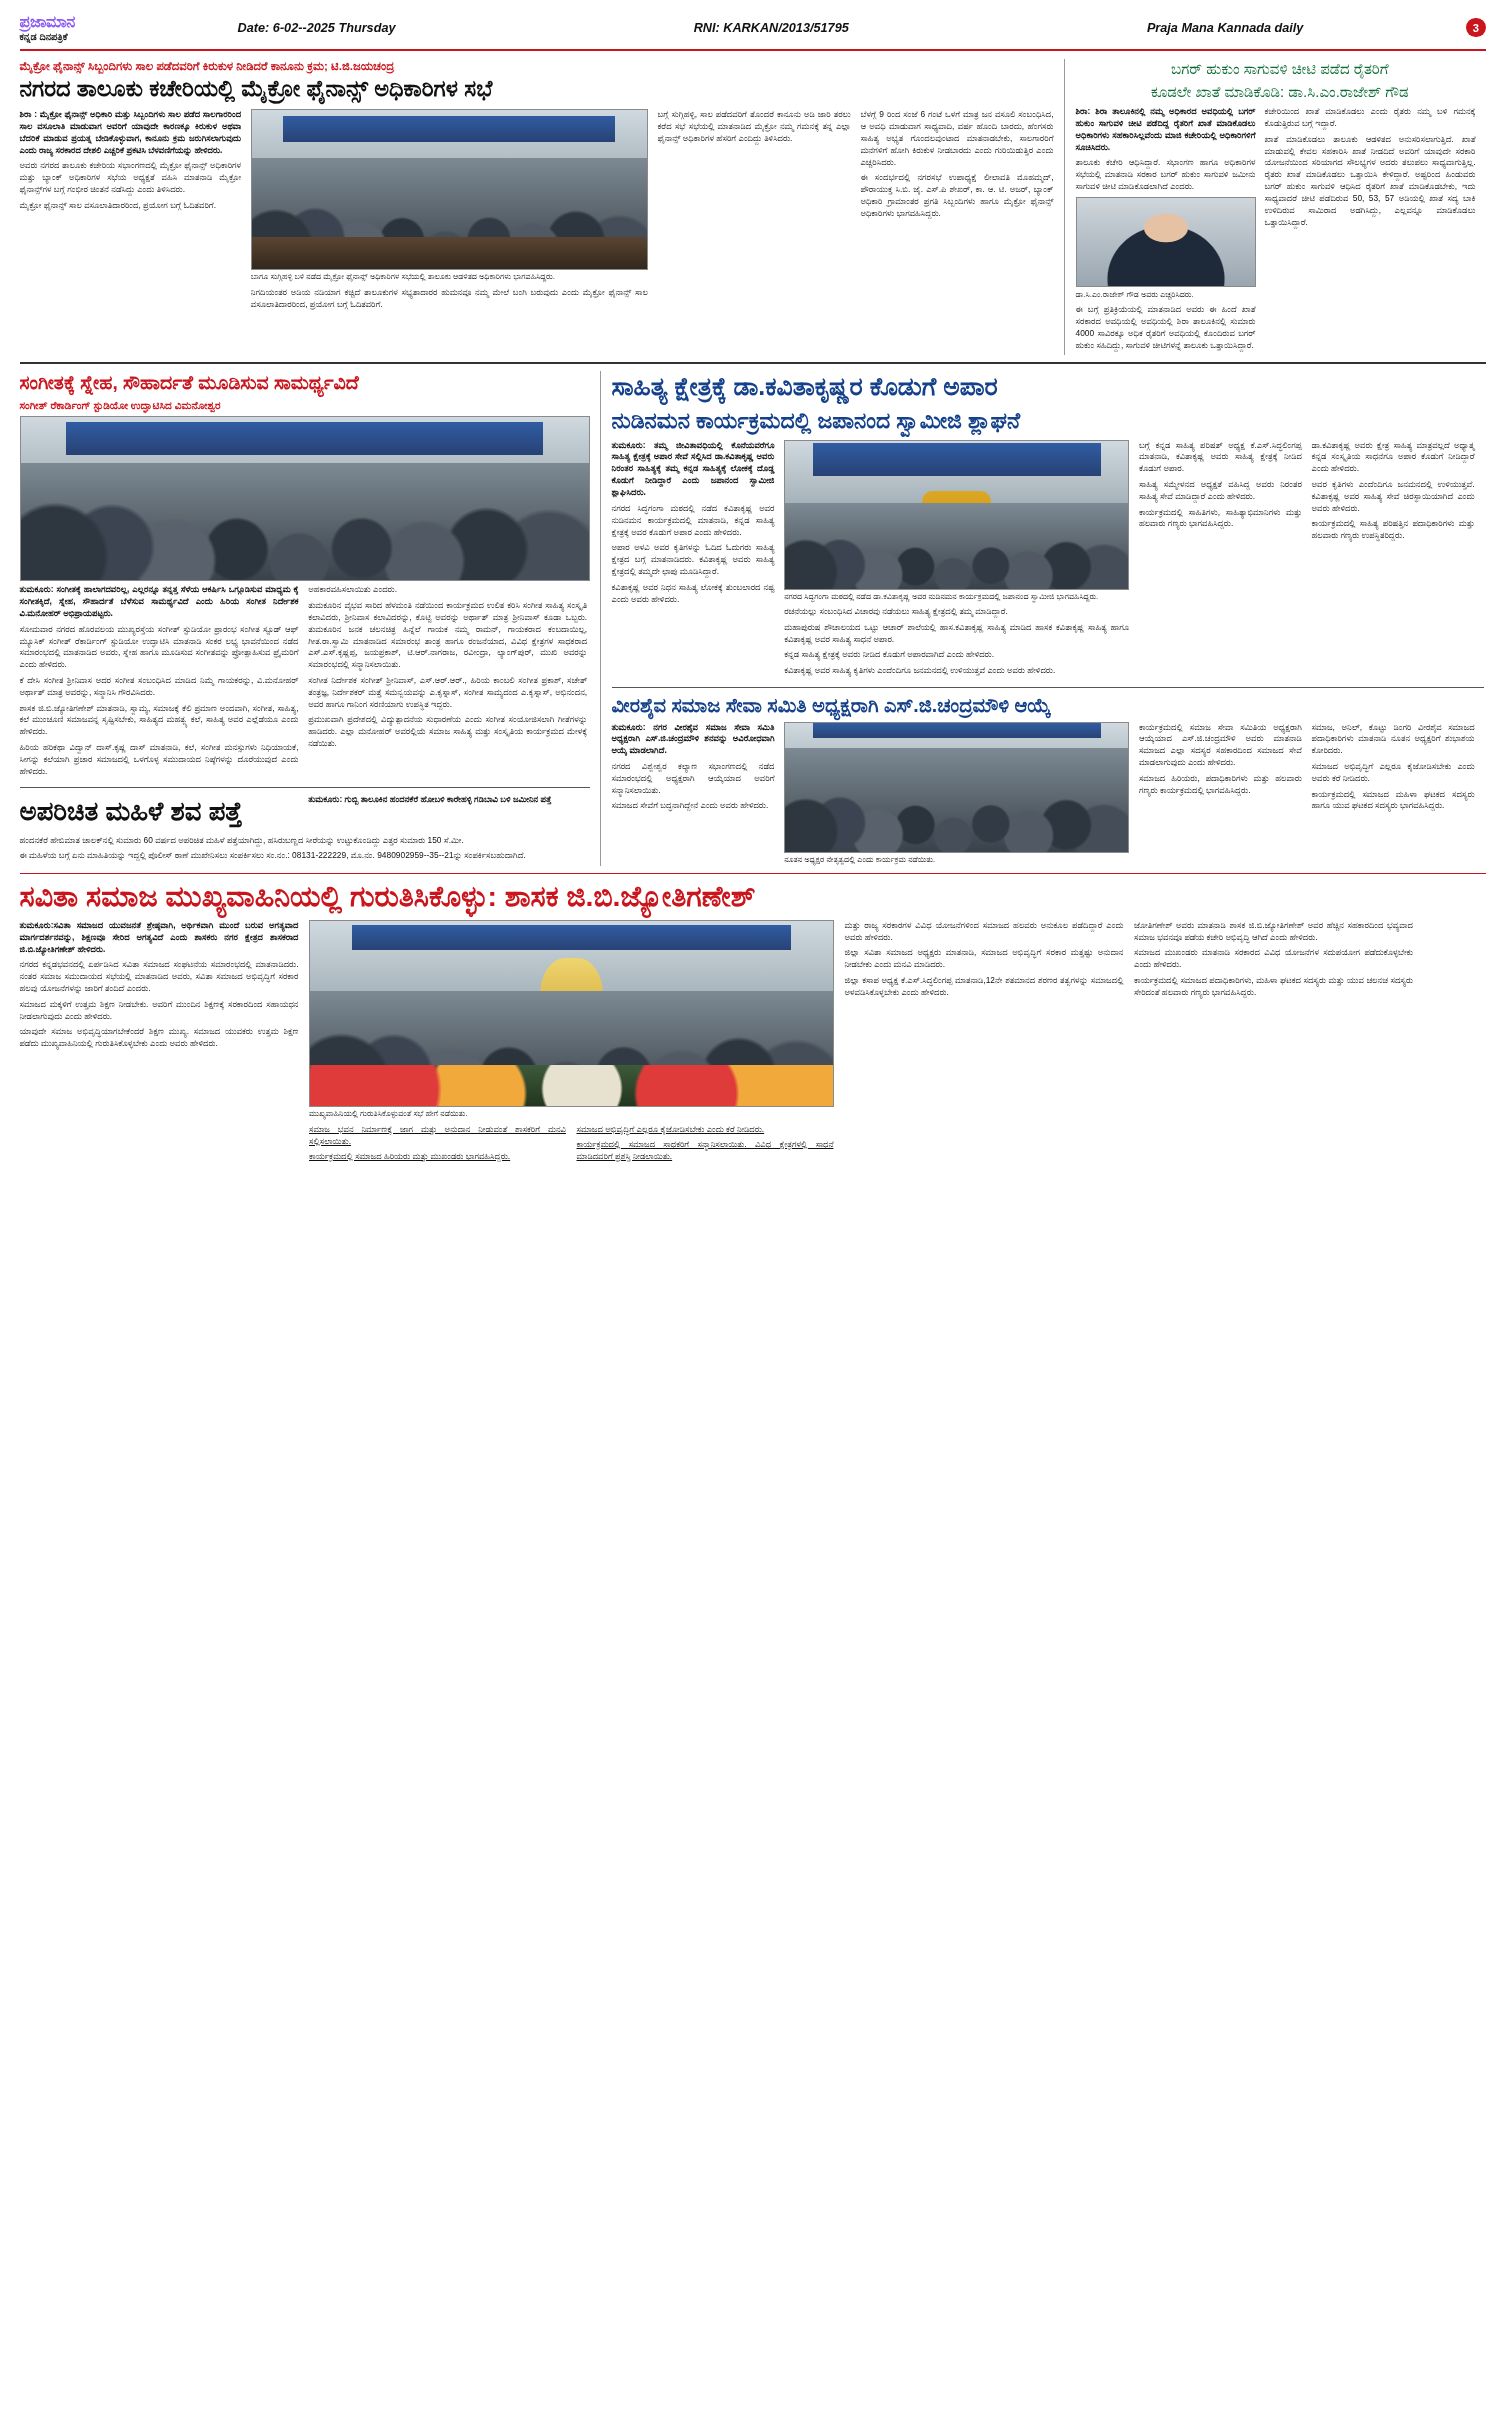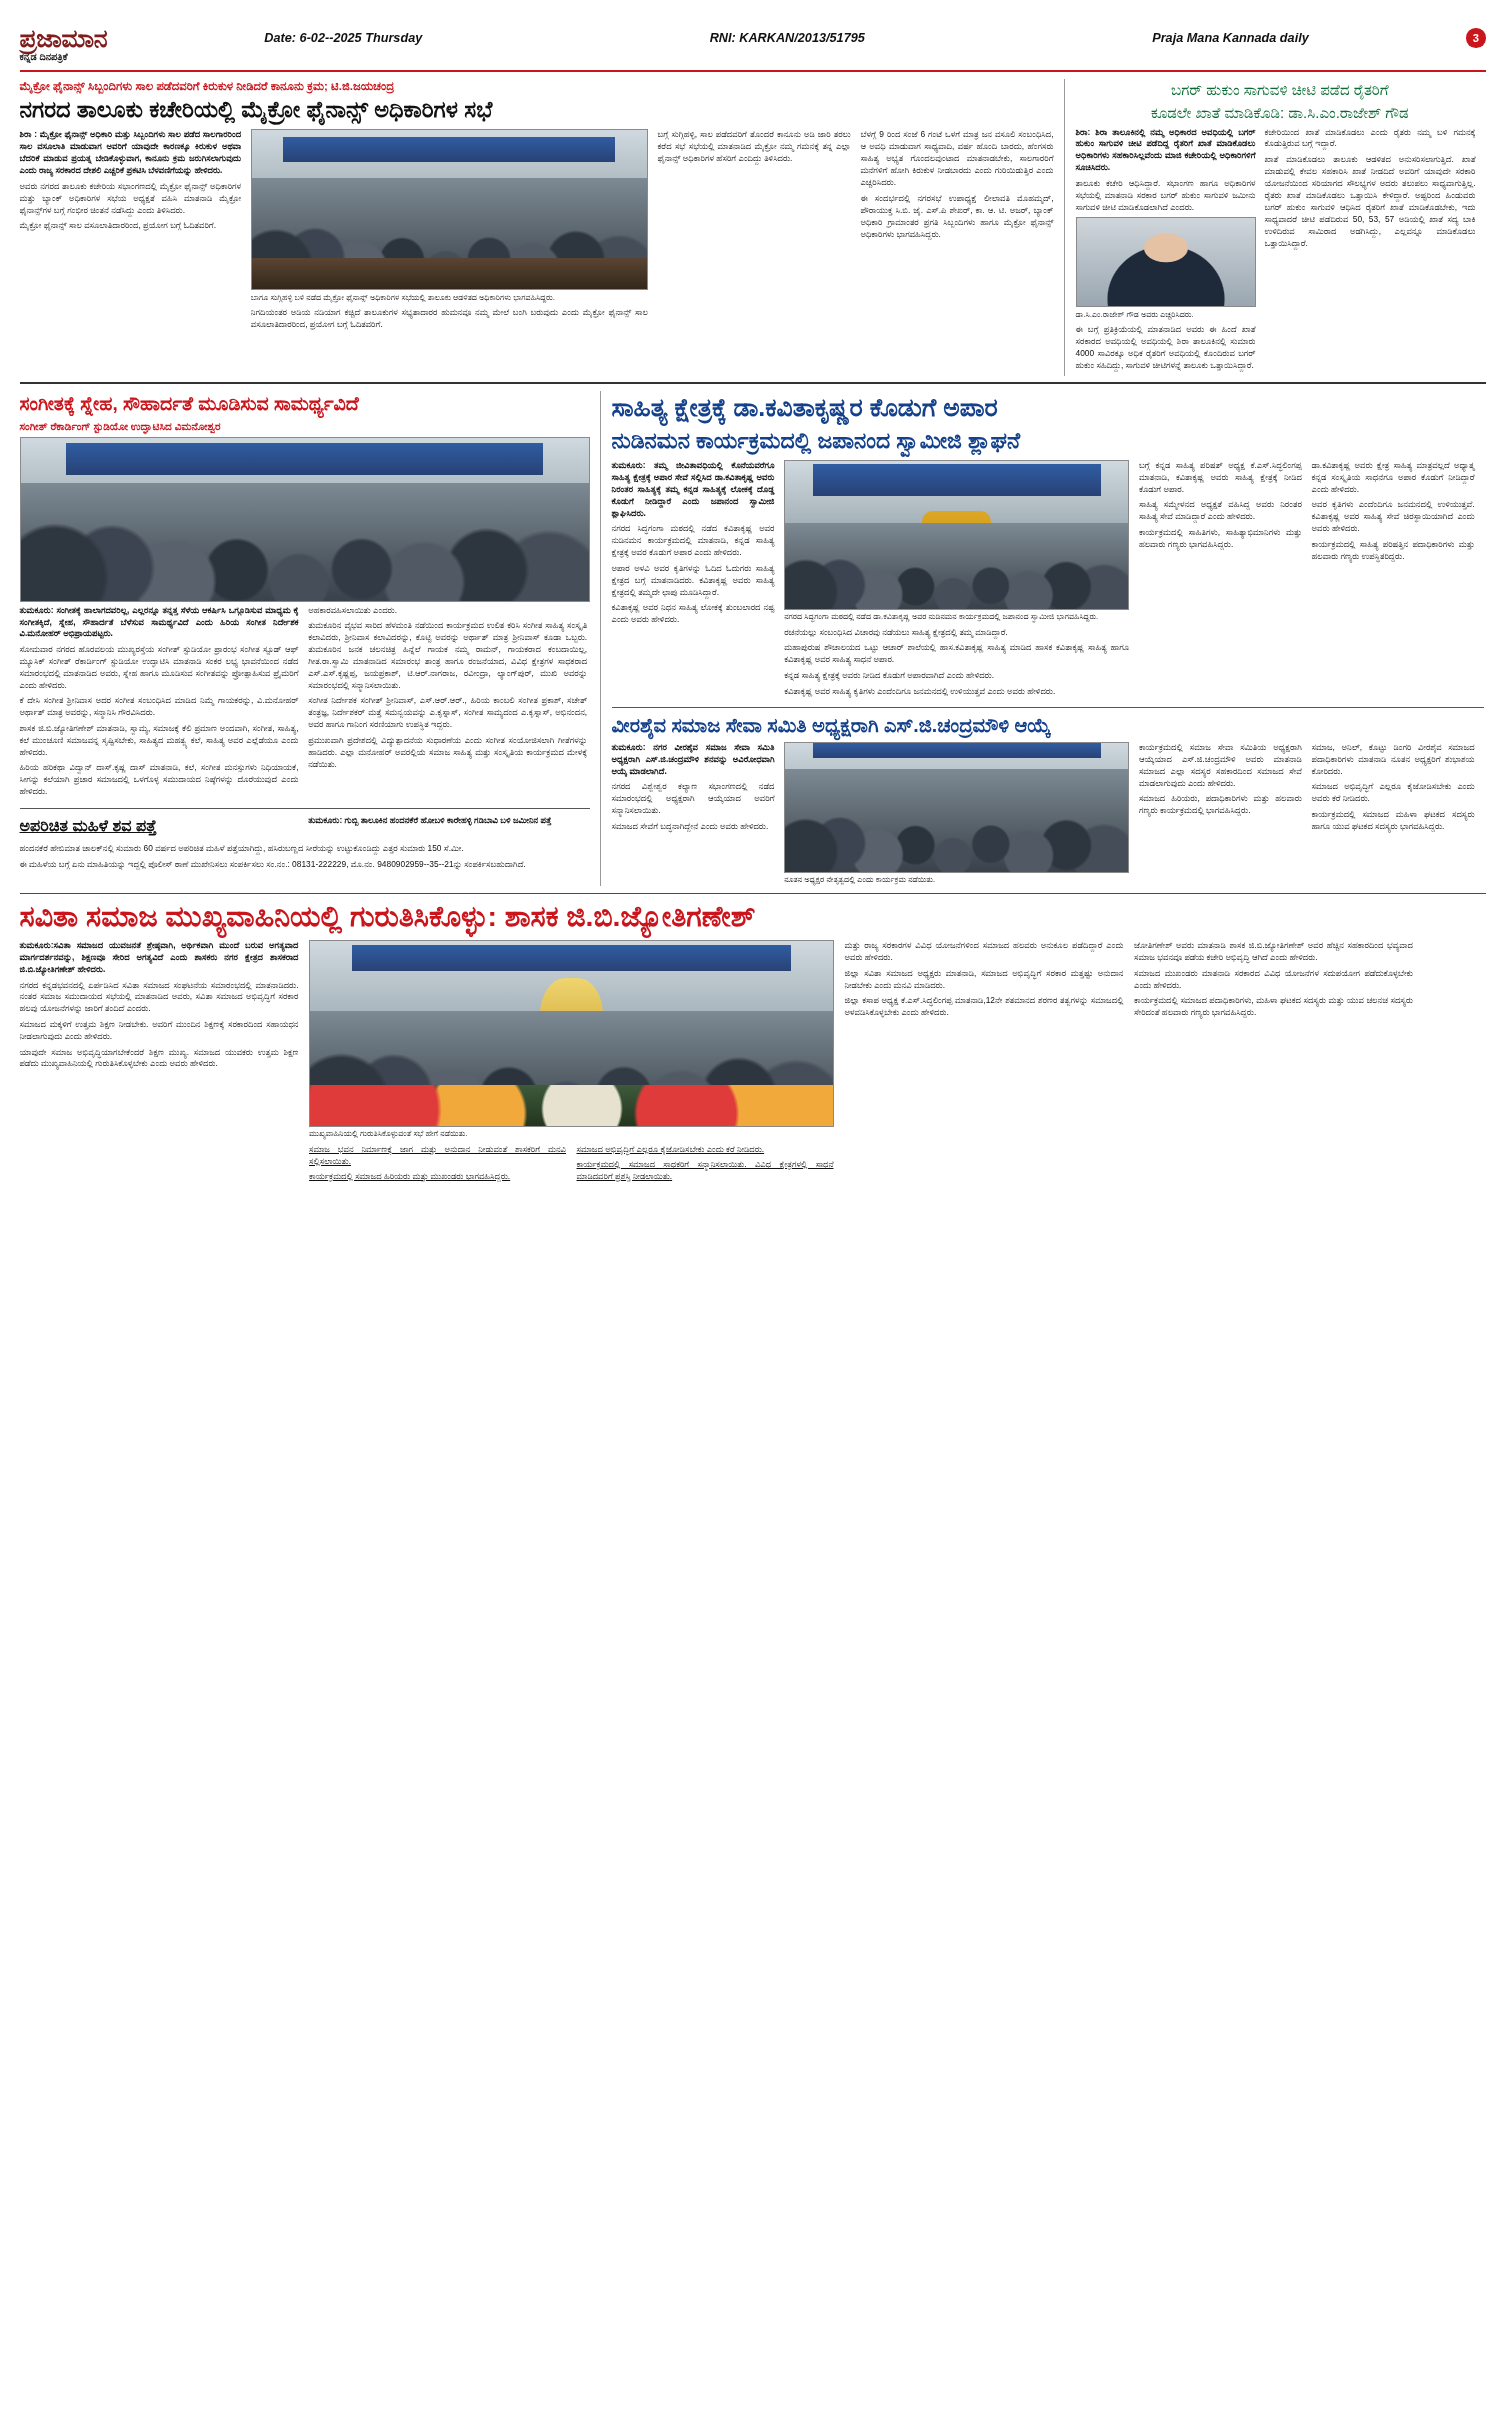--- a/index.html
+++ b/index.html
@@ -23,25 +23,24 @@
   .masthead {
     display: flex;
     align-items: center;
     gap: 13.5px;
     border-bottom: 2.2px solid #c9151b;
     padding-bottom: 7.5px;
     margin-bottom: 7.5px;
   }
   .logo-block { display: flex; flex-direction: column; line-height: 1.05; }
   .logo-main {
-    font-size: 25px;
-    font-weight: bold;
-    color: #7f1d1d;
+    font-size: 16px;
+    font-weight: bold;
+    color: #8b5cf6;
     letter-spacing: -0.4px;
-    margin-top: 11px;
   }
   .logo-sub {
     font-size: 9.7px;
     color: #111;
     font-weight: bold;
     margin-top: 1.5px;
   }
   .mast-mid {
     flex: 1;
     display: flex;
@@ -278,21 +277,21 @@
           <p>ತುಮಕೂರಿನ ವೈಭವ ಸಾರಿದ ಹೆಳಮಂತಿ ನಡೆಯಿಂದ ಕಾರ್ಯಕ್ರಮದ ಉಲಿತ ಕರಿಸಿ ಸಂಗೀತ ಸಾಹಿತ್ಯ ಸಂಸ್ಕೃತಿ ಕಲಾವಿದರು, ಶ್ರೀನಿವಾಸ ಕಲಾವಿದರನ್ನು, ಕೊಟ್ಟಿ ಅವರನ್ನು ಅರ್ಥಾತ್ ಮಾತ್ರ ಶ್ರೀನಿವಾಸ್ ಕೂಡಾ ಒಬ್ಬರು. ತುಮಕೂರಿನ ಜನಕ ಚಲನಚಿತ್ರ ಹಿನ್ನೆಲೆ ಗಾಯಕ ನಮ್ಮ ರಾಮನ್, ಗಾಯಕರಾದ ಕಂಬದಾಯಿಲ್ಲ, ಗೀತ.ರಾ.ಸ್ವಾಮಿ ಮಾತನಾಡಿದ ಸಮಾರಂಭ ತಾಂತ್ರ ಹಾಗೂ ರಂಜನೆಯಾದ, ವಿವಿಧ ಕ್ಷೇತ್ರಗಳ ಸಾಧಕರಾದ ಎಸ್.ಎಸ್.ಕೃಷ್ಣಪ್ಪ, ಜಯಪ್ರಕಾಶ್, ಟಿ.ಆರ್.ನಾಗರಾಜ, ರವೀಂದ್ರಾ, ಲ್ಯಾಂಗ್‌ಪುರ್, ಮುಖಿ ಅವರನ್ನು ಸಮಾರಂಭದಲ್ಲಿ ಸನ್ಮಾನಿಸಲಾಯಿತು.</p>
           <p>ಸಂಗೀತ ನಿರ್ದೇಶಕ ಸಂಗೀತ್ ಶ್ರೀನಿವಾಸ್, ಎಸ್.ಆರ್.ಆರ್., ಹಿರಿಯ ಕಾಂಬಲಿ ಸಂಗೀತ ಪ್ರಕಾಶ್, ಸಚೇತ್ ತಂತ್ರಜ್ಞ, ನಿರ್ದೇಶಕರ್ ಮತ್ತೆ ಸಮನ್ವಯವನ್ನು ಎ.ಕೃಸ್ನಾಸ್, ಸಂಗೀತ ಸಾಮ್ಯದಂದ ಎ.ಕೃಸ್ನಾಸ್, ಅಭಿನಂದನ, ಅವರ ಹಾಗೂ ಗಾನಿಂಗ ಸರಣಿಯಾಗು ಉಪಸ್ಥಿತ ಇದ್ದರು.</p>
           <p>ಪ್ರಮುಖವಾಗಿ ಪ್ರದೇಶದಲ್ಲಿ ವಿದ್ಯುತ್ಪಾದನೆಯ ಸುಧಾರಣೆಯ ಎಂದು ಸಂಗೀತ ಸಂಯೋಜಿಸಲಾಗಿ ಗೀತೆಗಳನ್ನು ಹಾಡಿದರು. ಎಲ್ಲಾ ಮನೋಹರ್ ಅವರಲ್ಲಿಯೆ ಸಮಾಜ ಸಾಹಿತ್ಯ ಮತ್ತು ಸಂಸ್ಕೃತಿಯ ಕಾರ್ಯಕ್ರಮದ ಮೇಳಕ್ಕೆ ನಡೆಯಿತು.</p>
         </div>
       </div>
 
       <div class="rule-thin"></div>
 
       <div class="cols" style="gap:9.7px;">
         <div class="col" style="width:279px;">
-          <div class="headline-lg" style="font-size:16px;text-decoration:underline;">ಅಪರಿಚಿತ ಮಹಿಳೆ ಶವ ಪತ್ತೆ</div>
+          <div class="headline-lg" style="font-size:26px;">ಅಪರಿಚಿತ ಮಹಿಳೆ ಶವ ಪತ್ತೆ</div>
         </div>
         <div class="col kn" style="width:279px;">
           <p class="lead">ತುಮಕೂರು: ಗುಬ್ಬಿ ತಾಲೂಕಿನ ಹಂದನಕೆರೆ ಹೋಬಳಿ ಕಾರೇಹಳ್ಳಿ ಗಡಿಬಾವಿ ಬಳಿ ಜಮೀನಿನ ಪತ್ತೆ</p>
         </div>
       </div>
       <div class="kn" style="margin-top:3px;">
         <p>ಹಂದನಕೆರೆ ಹೇಬಿಮಾತ ಚಾಲಕ್‌ನಲ್ಲಿ ಸುಮಾರು 60 ವರ್ಷದ ಅಪರಿಚಿತ ಮಹಿಳೆ ಪತ್ತೆಯಾಗಿದ್ದು, ಹಸಿರುಬಣ್ಣದ ಸೀರೆಯನ್ನು ಉಟ್ಟುಕೊಂಡಿದ್ದು ಎತ್ತರ ಸುಮಾರು 150 ಸೆ.ಮೀ.</p>
         <p>ಈ ಮಹಿಳೆಯ ಬಗ್ಗೆ ಏನು ಮಾಹಿತಿಯನ್ನು ಇದ್ದಲ್ಲಿ ಪೊಲೀಸ್ ಠಾಣೆ ಮುಖೇನಿಸಲು ಸಂಪರ್ಕಿಸಲು ಸಂ.ನಂ.: 08131-222229, ಮೊ.ನಂ. 9480902959--35--21ನ್ನು ಸಂಪರ್ಕಿಸಬಹುದಾಗಿದೆ.</p>
       </div>
     </div>

